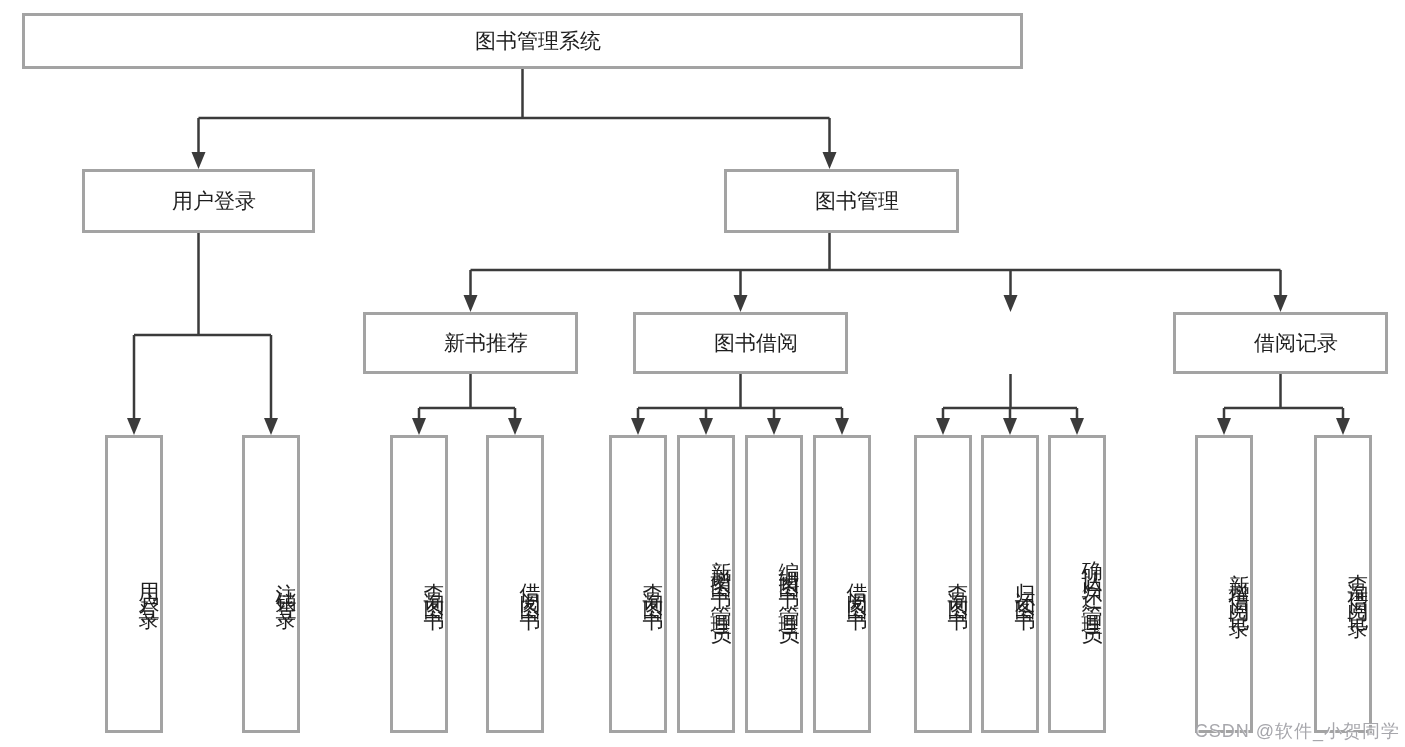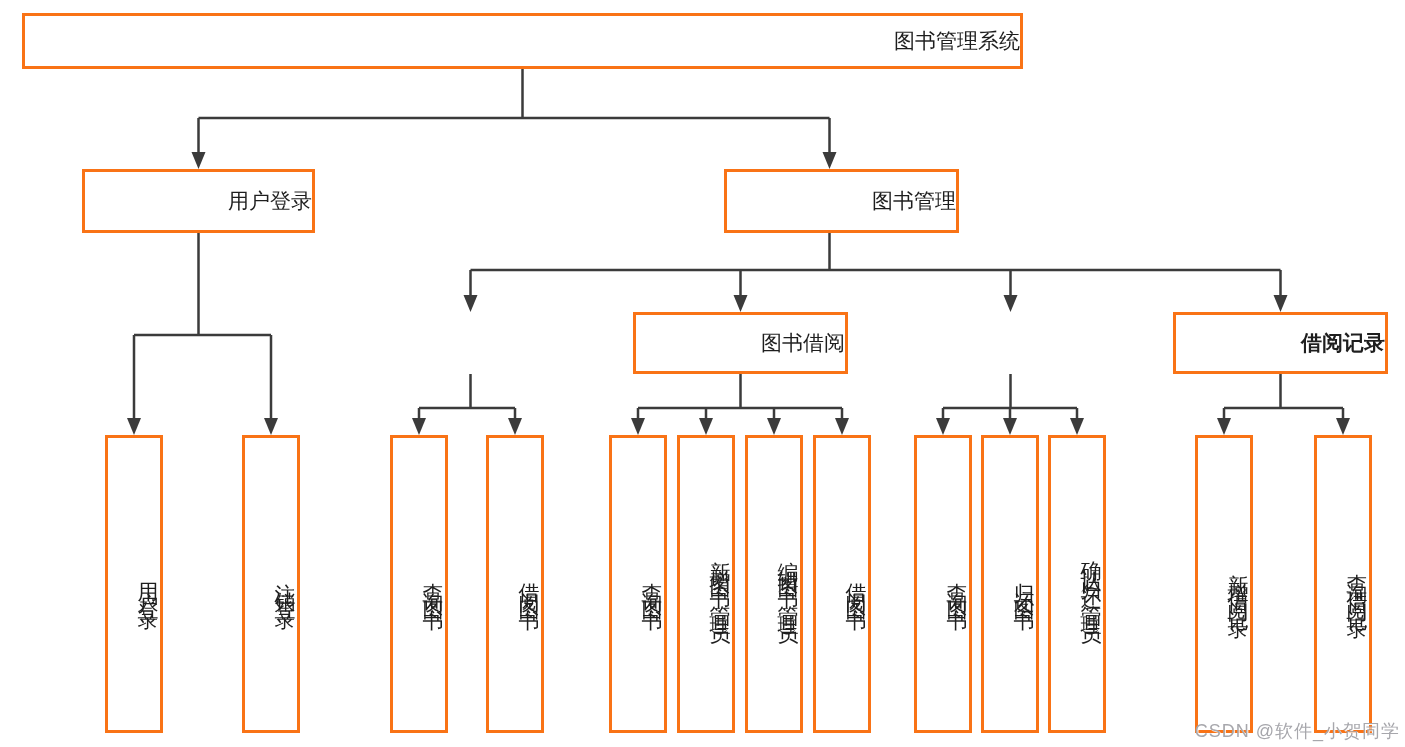--- a/index.html
+++ b/index.html
@@ -13,41 +13,41 @@
   }
   .connector-svg {
     position: absolute;
     left: 0; top: 0;
     width: 1405px; height: 747px;
     pointer-events: none;
   }
   .node {
     position: absolute;
     box-sizing: border-box;
-    border: 3px solid #f97316;
+    border: 3px solid #a3a3a3;
     background: #ffffff;
     display: flex;
     align-items: center;
-    justify-content: flex-end;
+    justify-content: center;
     color: #1e1e1e;
     padding-left: 31px;
   }
   .node .lbl {
     font-size: 21px;
     color: #1e1e1e;
     white-space: nowrap;
   }
   .root-box   { left: 22px;  top: 13px;  width: 1001px; height: 56px; }
   .l2-a       { left: 82px;  top: 169px; width: 233px;  height: 64px; }
   .l2-b       { left: 712px; top: 169px; width: 235px;  height: 64px; margin-left: 12px; }
   .l3         { top: 312px;  width: 215px; height: 62px; }
   .l3-1 { left: 363px; }
   .l3-2 { left: 633px; }
   .l3-3 { left: 903px; }
-  .l3-4 { left: 1173px; font-weight: bold; }
+  .l3-4 { left: 1173px; }
   .leaf {
     top: 435px;
     width: 58px;
     height: 298px;
   }
   .leaf .lbl {
     writing-mode: vertical-rl;
     text-orientation: mixed;
     font-size: 21px;
     letter-spacing: 9px;
@@ -127,20 +127,23 @@
     <span class="lbl">图书管理系统</span>
   </div>
 
   <div class="node l2-a">
     <span class="lbl">用户登录</span>
   </div>
   <div class="node l2-b">
     <span class="lbl">图书管理</span>
   </div>
 
+  <div class="node l3 l3-1">
+    <span class="lbl">新书推荐</span>
+  </div>
   <div class="node l3 l3-2">
     <span class="lbl">图书借阅</span>
   </div>
   <div class="node l3 l3-4">
     <span class="lbl">借阅记录</span>
   </div>
 
   <div class="node leaf leaf-a1">
     <span class="lbl">用户登录</span>
   </div>

